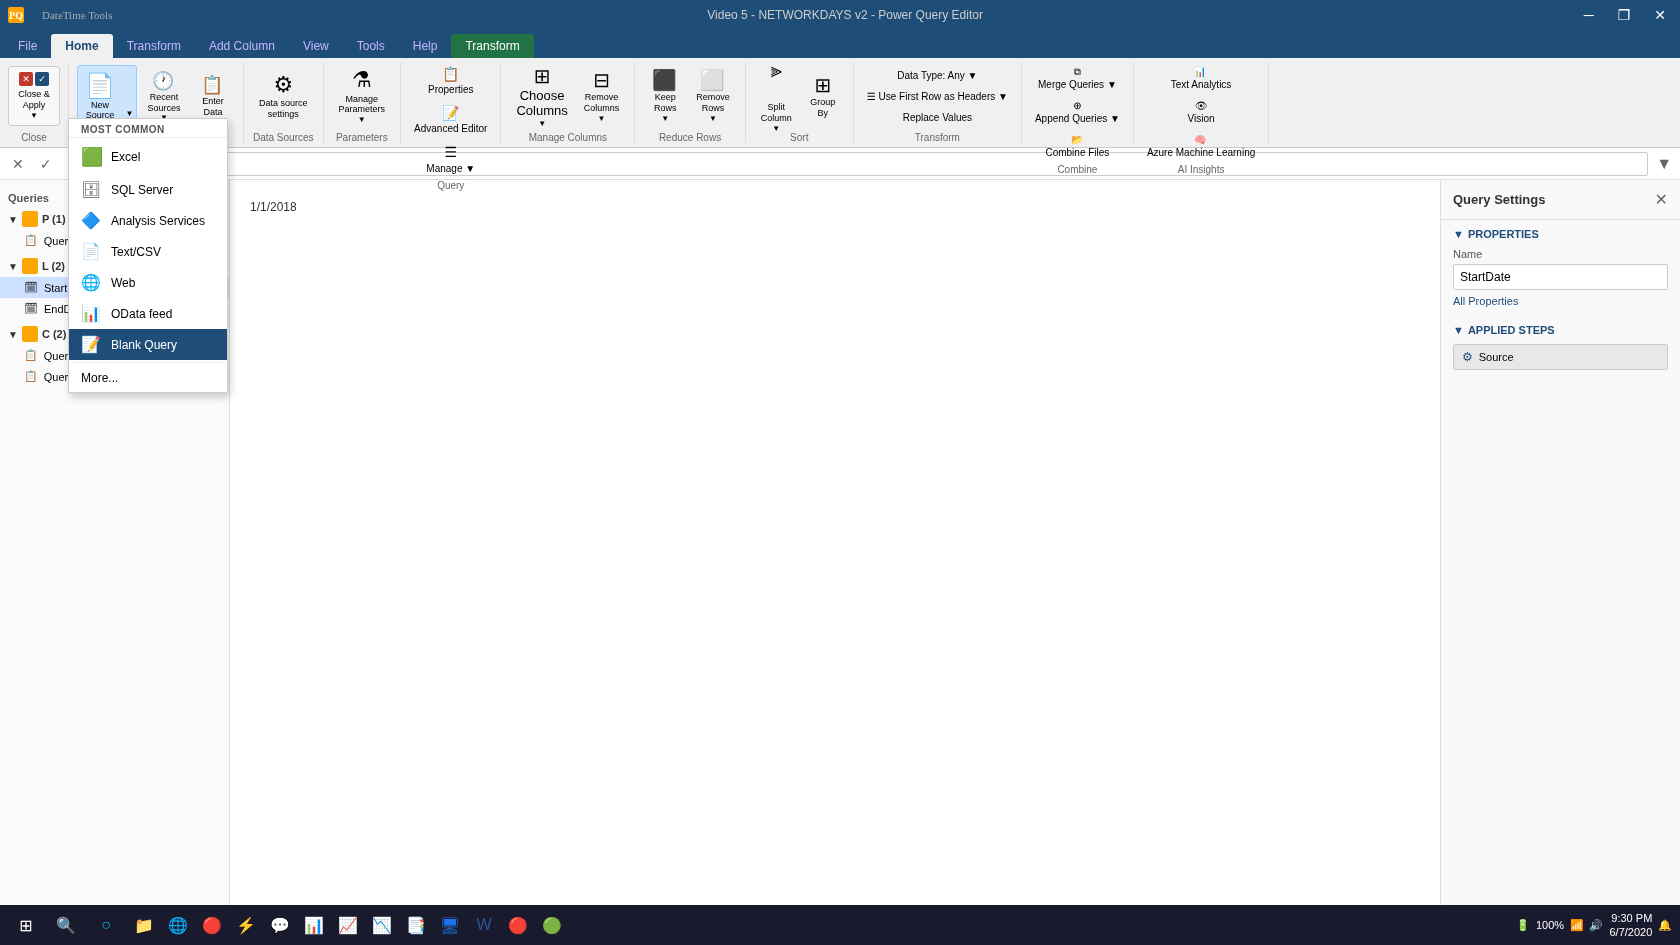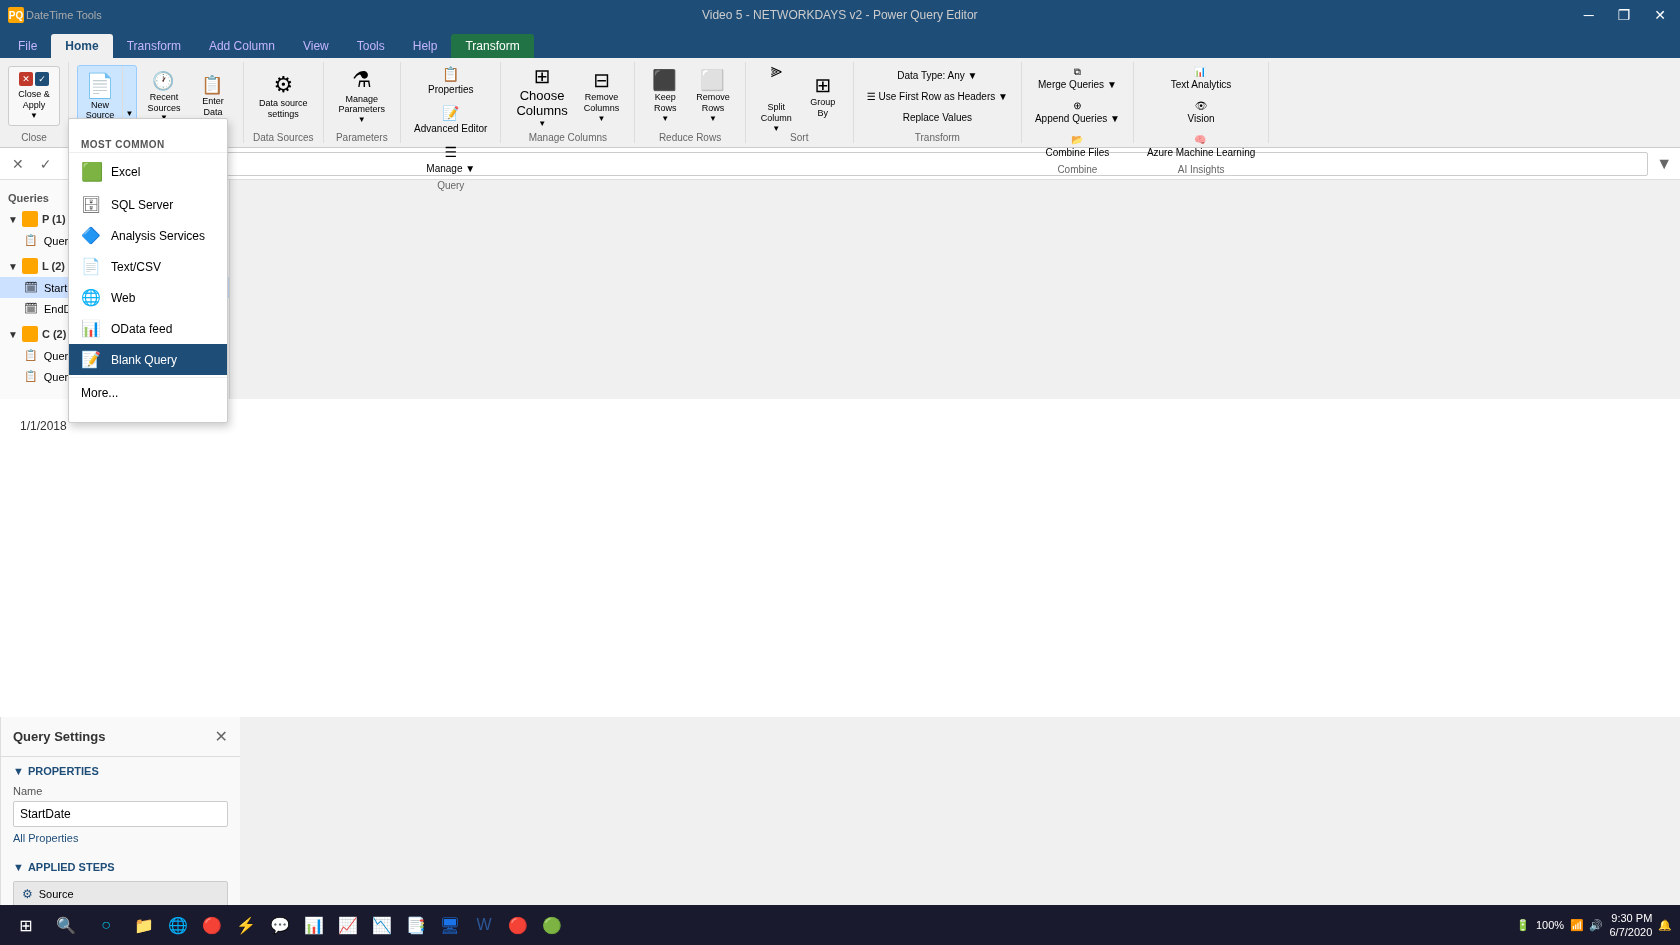--- a/index.html
+++ b/index.html
@@ -8,21 +8,21 @@
     
     .title-bar {
       height: 30px;
       background: #1e4d78;
       display: flex;
       align-items: center;
       justify-content: space-between;
       padding: 0 8px;
       color: white;
     }
-    .title-bar-left { display: flex; align-items: center; gap: 2px; }
+    .title-bar-left { display: flex; align-items: center; gap: 18px; font-family: Liberation Serif, serif; }
     .title-bar-center { font-size: 12px; color: #ccc; }
     .title-bar-right { display: flex; gap: 12px; }
     .title-bar-btn { color: white; font-size: 14px; cursor: pointer; padding: 2px 6px; }
     .window-icon { width: 16px; height: 16px; background: #ffa500; border-radius: 2px; display: flex; align-items: center; justify-content: center; font-size: 10px; font-weight: bold; color: white; }
 
     
     .ribbon-tabs {
       height: 28px;
       background: #1e4d78;
       display: flex;
@@ -118,21 +118,20 @@
       border: 1px solid #ccc;
       padding: 0 6px;
       font-size: 12px;
       border-radius: 2px;
     }
 
     
     .main-layout {
       display: flex;
       height: calc(945px - 30px - 28px - 90px - 32px - 28px);
-      flex-direction: column;
     }
 
     
     .queries-panel {
       width: 230px;
       background: #fafafa;
       border-right: 1px solid #ddd;
       overflow-y: auto;
       padding: 8px 0;
     }
@@ -224,21 +223,21 @@
     .dropdown-menu {
       position: absolute;
       top: 118px;
       left: 68px;
       width: 160px;
       background: white;
       border: 1px solid #ccc;
       box-shadow: 2px 4px 8px rgba(0,0,0,0.2);
       z-index: 200;
       border-radius: 2px;
-      padding: 16px 0;
+      padding: 1px 0;
     }
     .dropdown-section-header {
       font-size: 10px;
       font-weight: 700;
       color: #555;
       padding: 4px 12px 2px;
       text-transform: uppercase;
       letter-spacing: 0.5px;
       border-bottom: 1px solid #eee;
       margin-bottom: 2px;

